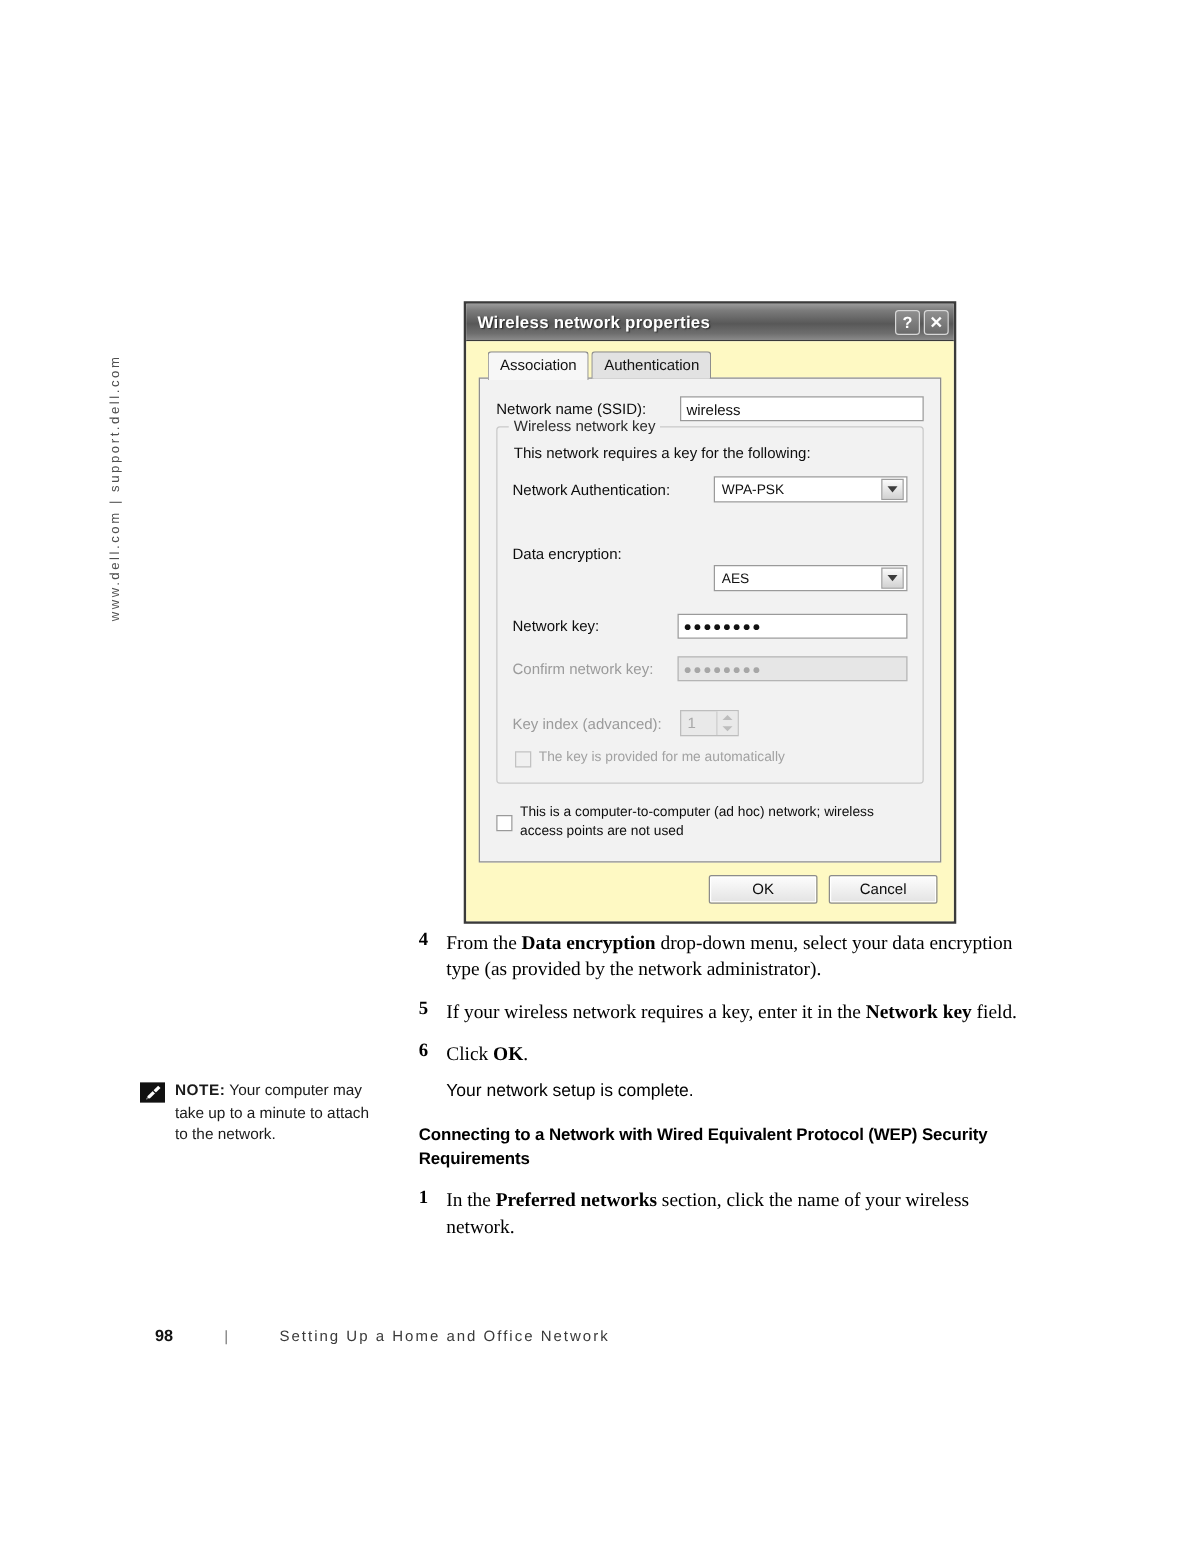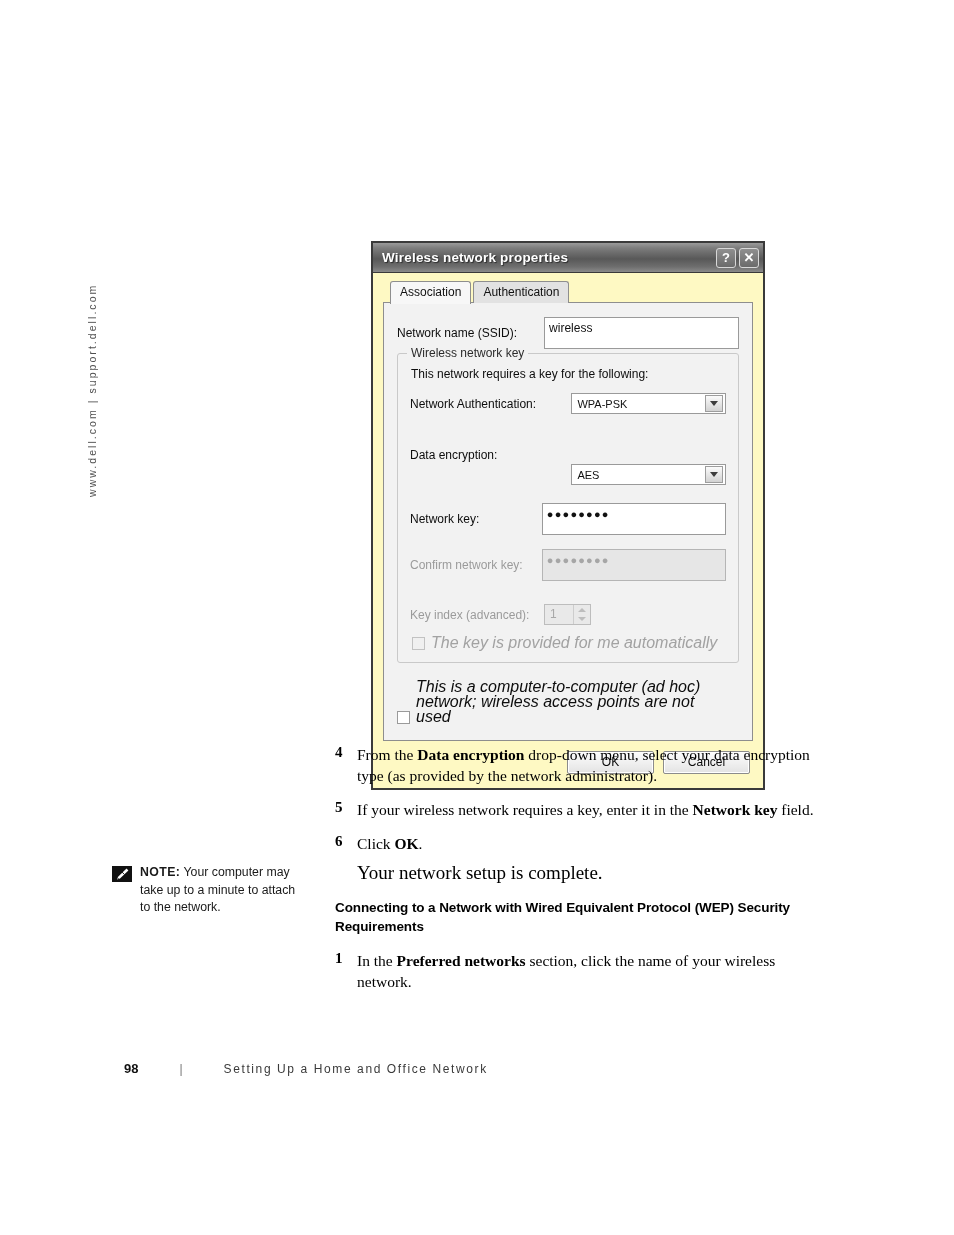--- a/index.html
+++ b/index.html
@@ -128,21 +128,21 @@
   .lbl {
     font-size: 12px;
     color: #0d0d0d;
     white-space: nowrap;
   }
   .lbl.dim { color: #9b9b9b; }
 
   .txtbox {
     border: 1px solid #9a9a9a;
     background: #ffffff;
-    height: 32px;
+    height: 20px;
     box-sizing: border-box;
     font-size: 12px;
     padding: 2px 4px;
     line-height: 16px;
     color: #111;
   }
   .txtbox.dim {
     background: #e6e6e6;
     border-color: #b5b5b5;
     color: #a6a6a6;
@@ -239,23 +239,22 @@
   .tri-dn {
     width: 0; height: 0;
     border-left: 4px solid transparent;
     border-right: 4px solid transparent;
     border-top: 4px solid #bdbdbd;
   }
 
   
   .cbrow {
     display: flex;
-    align-items: flex-end;
-    font-size: 16px;
-    font-style: italic;
+    align-items: center;
+    font-size: 11px;
   }
   .cbox {
     width: 13px;
     height: 13px;
     border: 1px solid #9a9a9a;
     background: #ffffff;
     box-sizing: border-box;
     margin-right: 6px;
     flex: 0 0 auto;
     margin-top: 1px;
@@ -304,22 +303,22 @@
     font-size: 15px;
     text-align: left;
   }
   .step .body {
     font-family: "Liberation Serif", serif;
     font-size: 15.5px;
     line-height: 21px;
   }
   .plain-para {
     margin-left: 22px;
-    font-family: Liberation Serif, serif;
-    font-size: 19px;
+    font-family: Liberation Sans, sans-serif;
+    font-size: 14px;
     line-height: 21px;
     margin-bottom: 16px;
   }
   .subhead {
     font-family: "Liberation Sans", sans-serif;
     font-weight: bold;
     font-size: 13.5px;
     line-height: 18.5px;
     margin: 12px 0 14px 0;
     letter-spacing: -0.1px;

